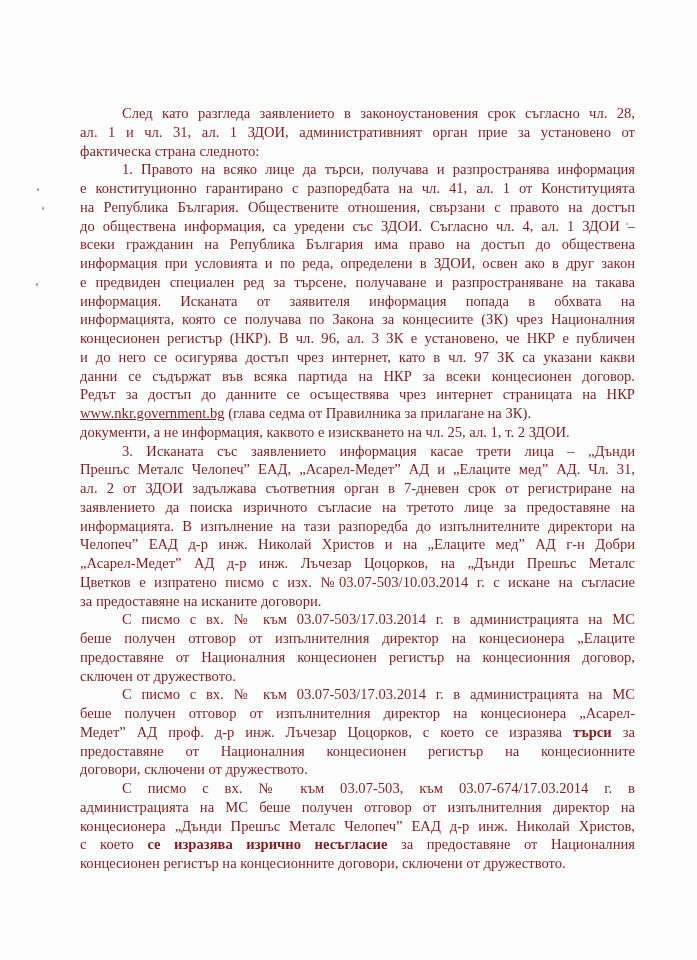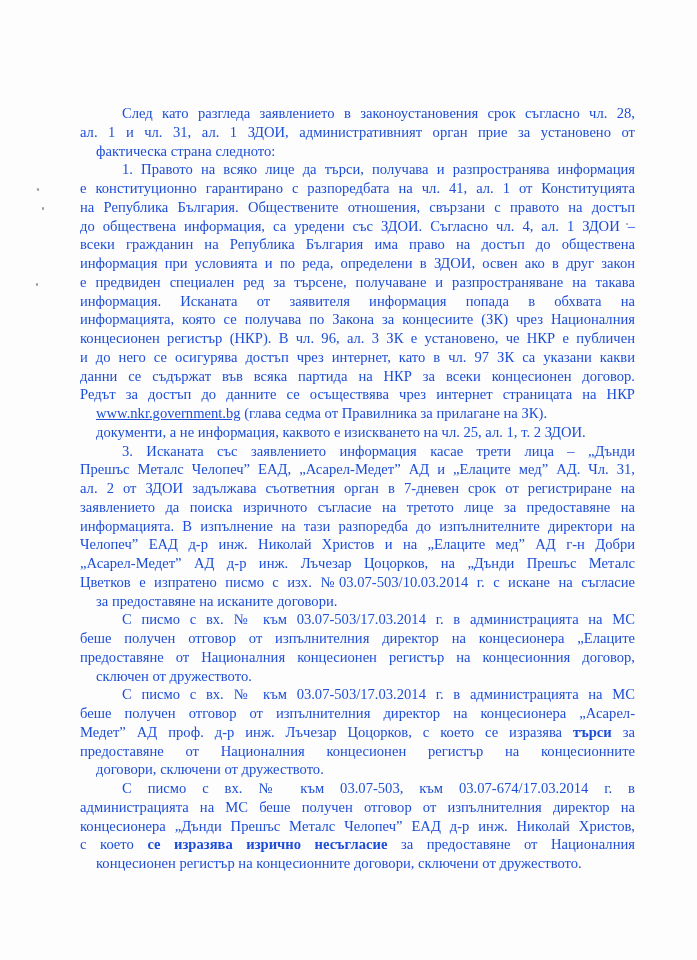--- a/index.html
+++ b/index.html
@@ -1,31 +1,31 @@
 <!DOCTYPE html>
 <html><head>
   <meta charset="utf-8">
   <style>
     html, body { margin: 0; padding: 0; background: #ffffff; }
     body { width: 697px; height: 960px; position: relative; overflow: hidden; }
     .page {
       position: absolute; left: 0; top: 0; width: 697px; height: 960px;
       background: #fdfdfd;
       font-family: "Liberation Serif", serif;
-      color: #1d4ed8;
+      color: #7f1d1d;
     }
     .body-text {
       position: absolute; left: 80px; top: 104px; width: 555px;
       font-size: 14.6px; line-height: 18.75px;
     }
     .line {
       display: block; white-space: nowrap; text-align: justify;
       text-align-last: justify; height: 18.75px; overflow: visible;
     }
-    .line.last { text-align-last: left; margin-left: 16px; }
+    .line.last { text-align-last: left; }
     .line.ind { padding-left: 42px; }
     .link { text-decoration: underline; }
     b { font-weight: bold; }
     .speck { position: absolute; width: 2px; height: 3px; background: #9a9a9a; border-radius: 1px; }
   </style>
 </head>
 <body>
 
 <div class="page">
   <span class="speck" style="left:37px;top:188px;transform:rotate(-30deg);"></span>

